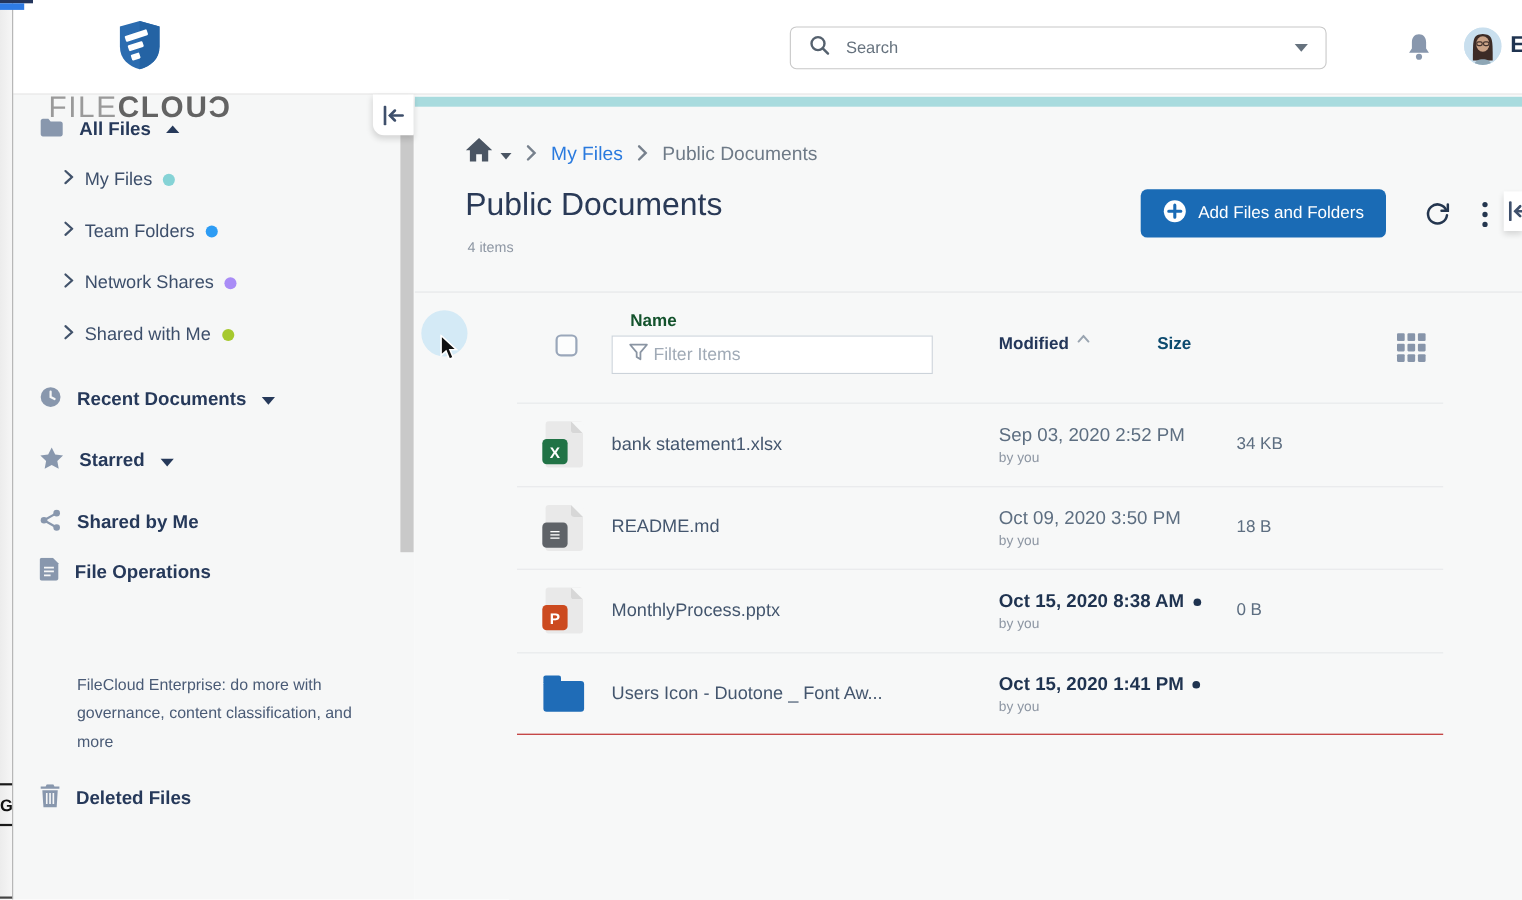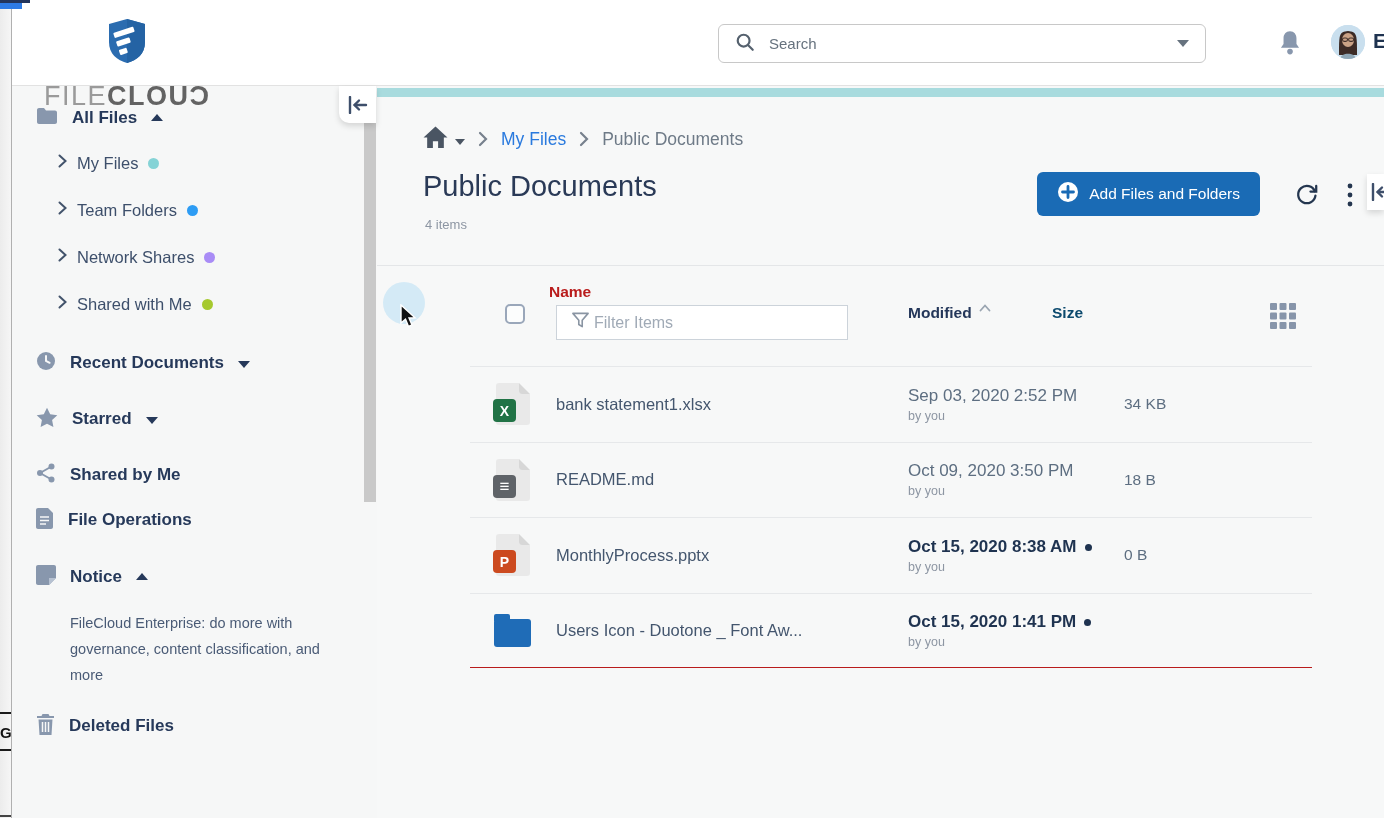--- a/index.html
+++ b/index.html
@@ -58,21 +58,21 @@
   .bc-caret { width:0; height:0; border-left:5px solid transparent; border-right:5px solid transparent; border-top:6px solid #4a5563; margin-left:-6px; margin-top:6px; }
   .page-title { position:absolute; left:46px; top:84px; font-size:29px; font-weight:500; color:#2a3a57; }
   .item-count { position:absolute; left:48px; top:131px; font-size:13px; color:#8d96a3; }
   .add-btn { position:absolute; right:124px; top:86px; height:44px; padding:0 20px; background:#1a6bb5; border:none; border-radius:6px; color:#fff; font-size:15.5px; font-family:inherit; display:flex; align-items:center; gap:10px; cursor:pointer; }
   .refresh-btn { position:absolute; left:917px; top:95px; width:26px; height:26px; cursor:pointer; }
   .kebab-btn { position:absolute; left:969px; top:96px; width:14px; height:26px; cursor:pointer; }
   .main-divider { position:absolute; left:0; right:0; top:179px; height:1px; background:#e4e6e8; }
 
   
   .checkbox { position:absolute; left:128px; top:218px; width:20px; height:20px; border:2px solid #9aa7ba; border-radius:5px; background:#fcfdfd; cursor:pointer; }
-  .col-name-label { position:absolute; left:172px; top:197px; font-size:15.5px; font-weight:700; color:#b91c1c; }
+  .col-name-label { position:absolute; left:196px; top:197px; font-size:15.5px; font-weight:700; color:#14532d; }
   .filter-box { position:absolute; left:179px; top:219px; width:292px; height:35px; border:1px solid #ccd3da; border-radius:0; background:#fff; display:flex; align-items:center; gap:4px; padding:0 14px; }
   .filter-box input { border:none; outline:none; flex:1; font-size:16px; color:#333; font-family:inherit; background:transparent; }
   .filter-box input::placeholder { color:#a0aab6; }
   .col-modified { position:absolute; left:531px; top:218px; height:20px; display:flex; align-items:flex-start; gap:7px; font-size:15.5px; font-weight:700; color:#24375a; cursor:pointer; }
   .col-size { position:absolute; left:675px; top:218px; height:20px; font-size:15.5px; font-weight:700; color:#0c4a6e; cursor:pointer; }
   .grid-toggle { position:absolute; left:892px; top:216px; width:28px; height:28px; cursor:pointer; }
 
   
   .ripple { position:absolute; left:6px; top:196px; width:42px; height:42px; border-radius:50%; background:#d2e9f6; opacity:.95; z-index:5; }
   .cursor { position:absolute; left:22px; top:218px; z-index:80; }
@@ -232,30 +232,20 @@
     </div>
     <div class="side-item" style="top:420px">
       <span>
         <svg width="18" height="21" viewBox="0 0 18 21" fill="#8897ad">
             <path d="M2 0 H12 L17 5 V19 C17 20.1 16.1 21 15 21 H2 C0.9 21 0 20.1 0 19 V2 C0 0.9 0.9 0 2 0 Z"></path>
             <path d="M4 9 H13 M4 12.5 H13 M4 16 H10" stroke="#f6f7f7" stroke-width="1.6"></path>
           </svg>
       </span>
       <span class="lbl">File Operations</span>
     </div>
-    <div class="side-item" style="top:477px">
-      <span>
-        <svg width="20" height="20" viewBox="0 0 20 20" fill="#8897ad">
-            <path d="M0 2 C0 0.9 0.9 0 2 0 H18 C19.1 0 20 0.9 20 2 V13 L13 20 H2 C0.9 20 0 19.1 0 18 Z"></path>
-            <path d="M13 20 V13 H20" fill="#b6c1d1"></path>
-          </svg>
-      </span>
-      <span class="lbl">Notice</span>
-      <span class="tri-up"></span>
-    </div>
 
     <p class="notice-text">FileCloud Enterprise: do more with governance, content classification, and more</p>
 
     <div class="side-item" style="top:626px">
       <span>
         <svg width="19" height="21" viewBox="0 0 19 21" fill="#8897ad">
             <path d="M6.5 0 H12.5 L13.5 2 H18 V4 H1 V2 H5.5 Z"></path>
             <path d="M2.5 5.5 H16.5 L15.5 21 H3.5 Z"></path>
             <path d="M6.5 8 V18 M9.5 8 V18 M12.5 8 V18" stroke="#f6f7f7" stroke-width="1.5"></path>
           </svg>

